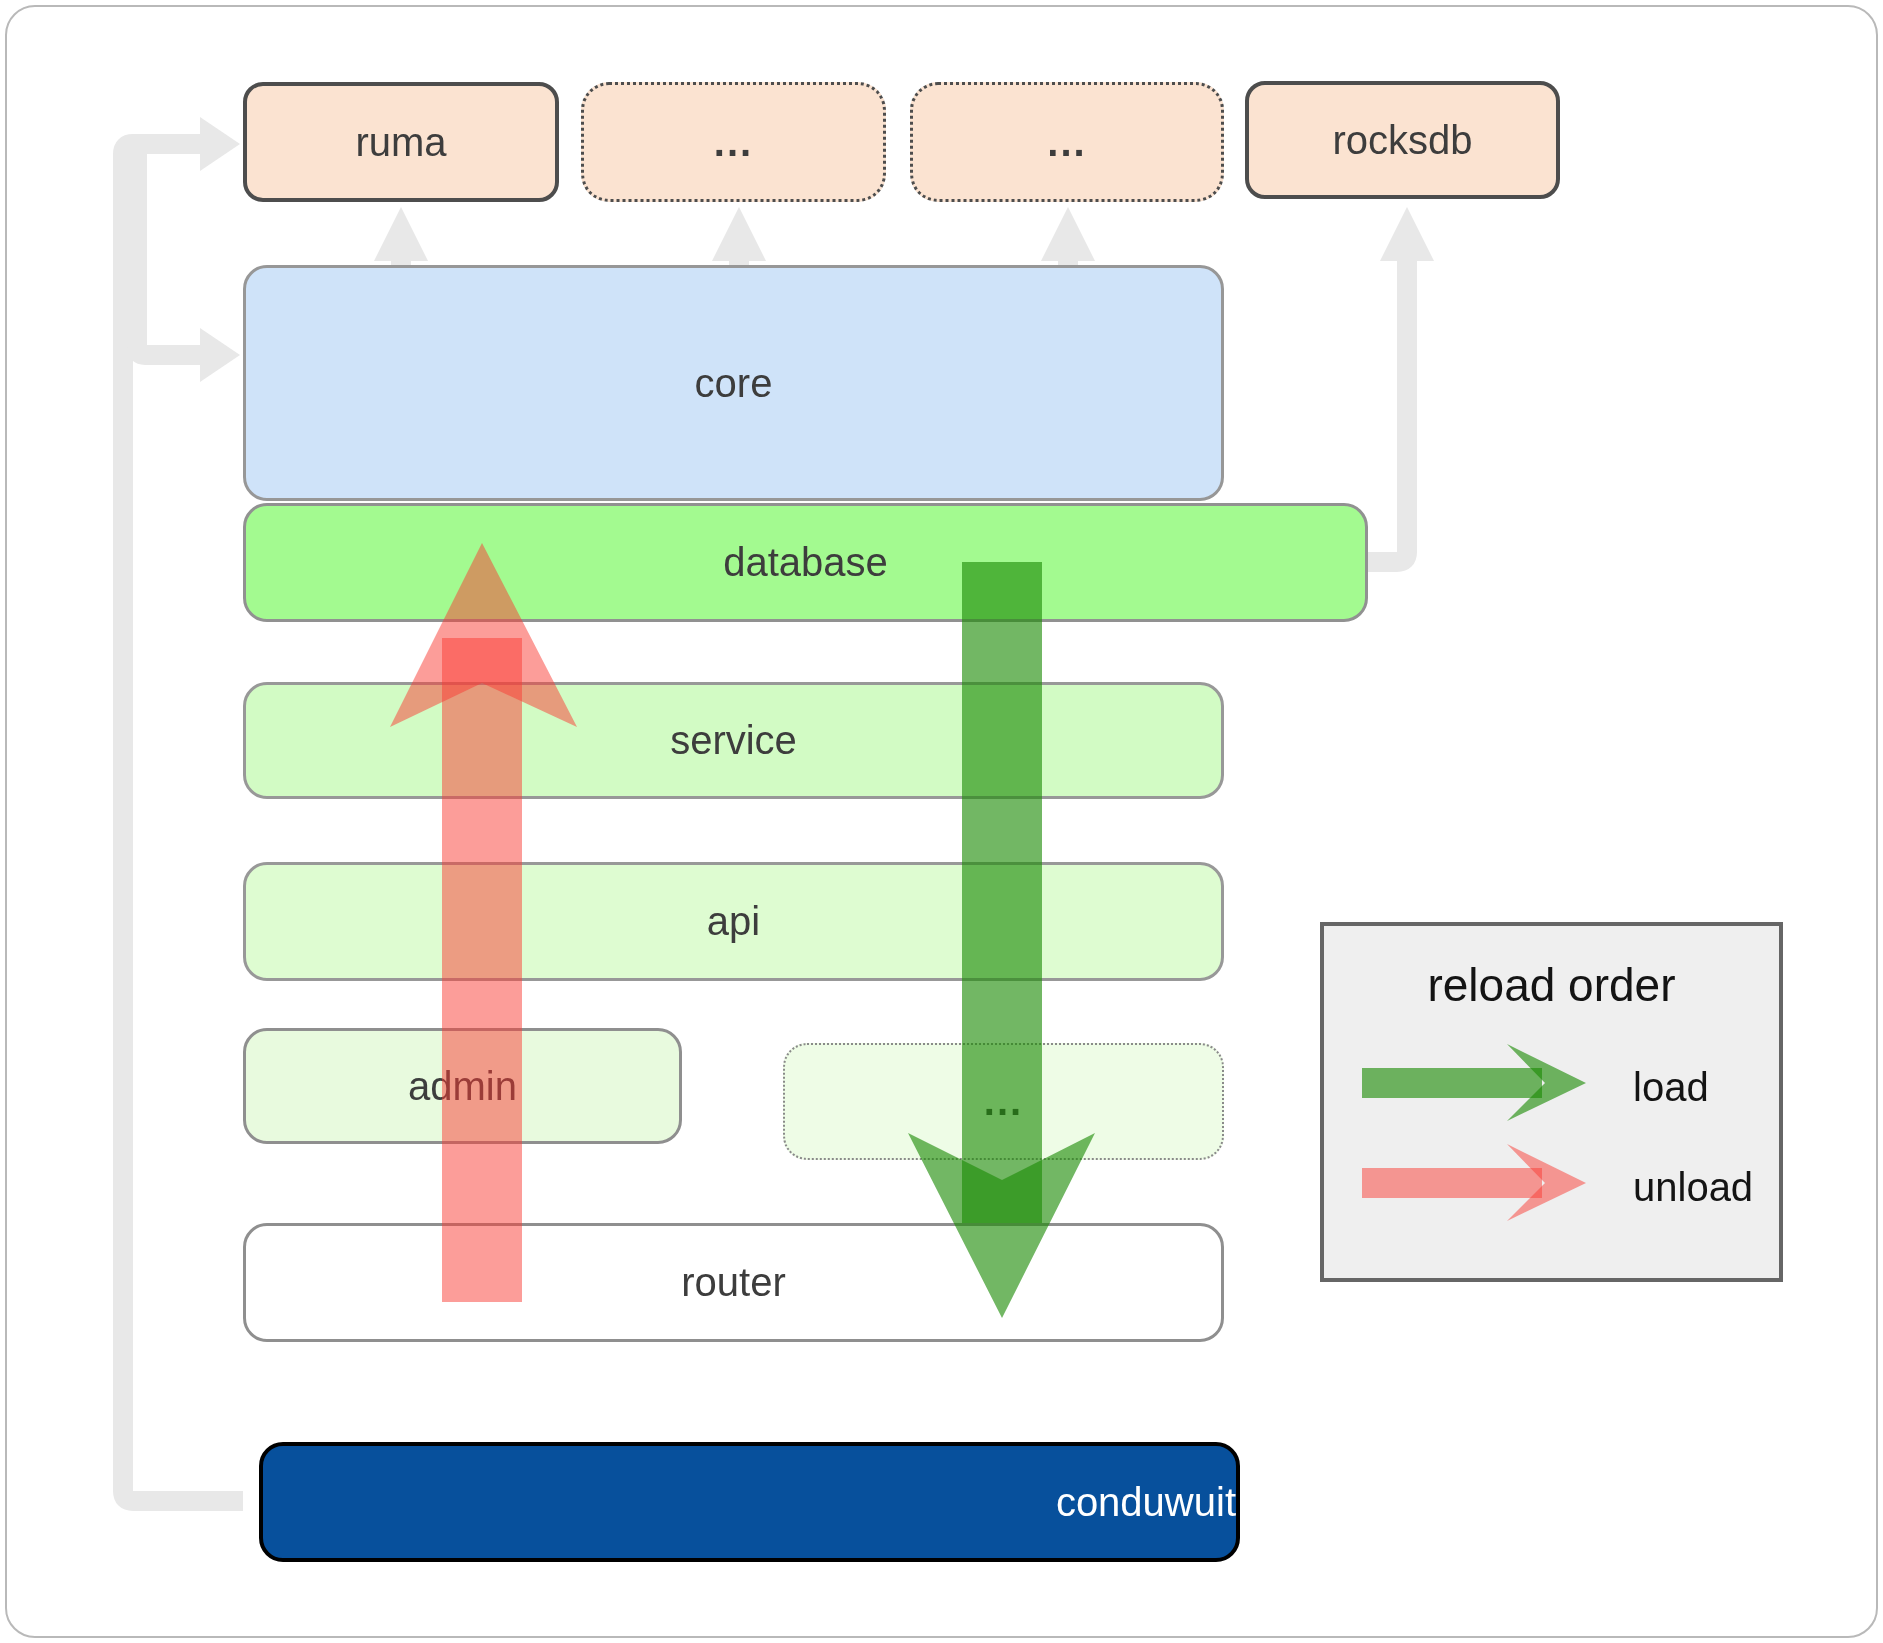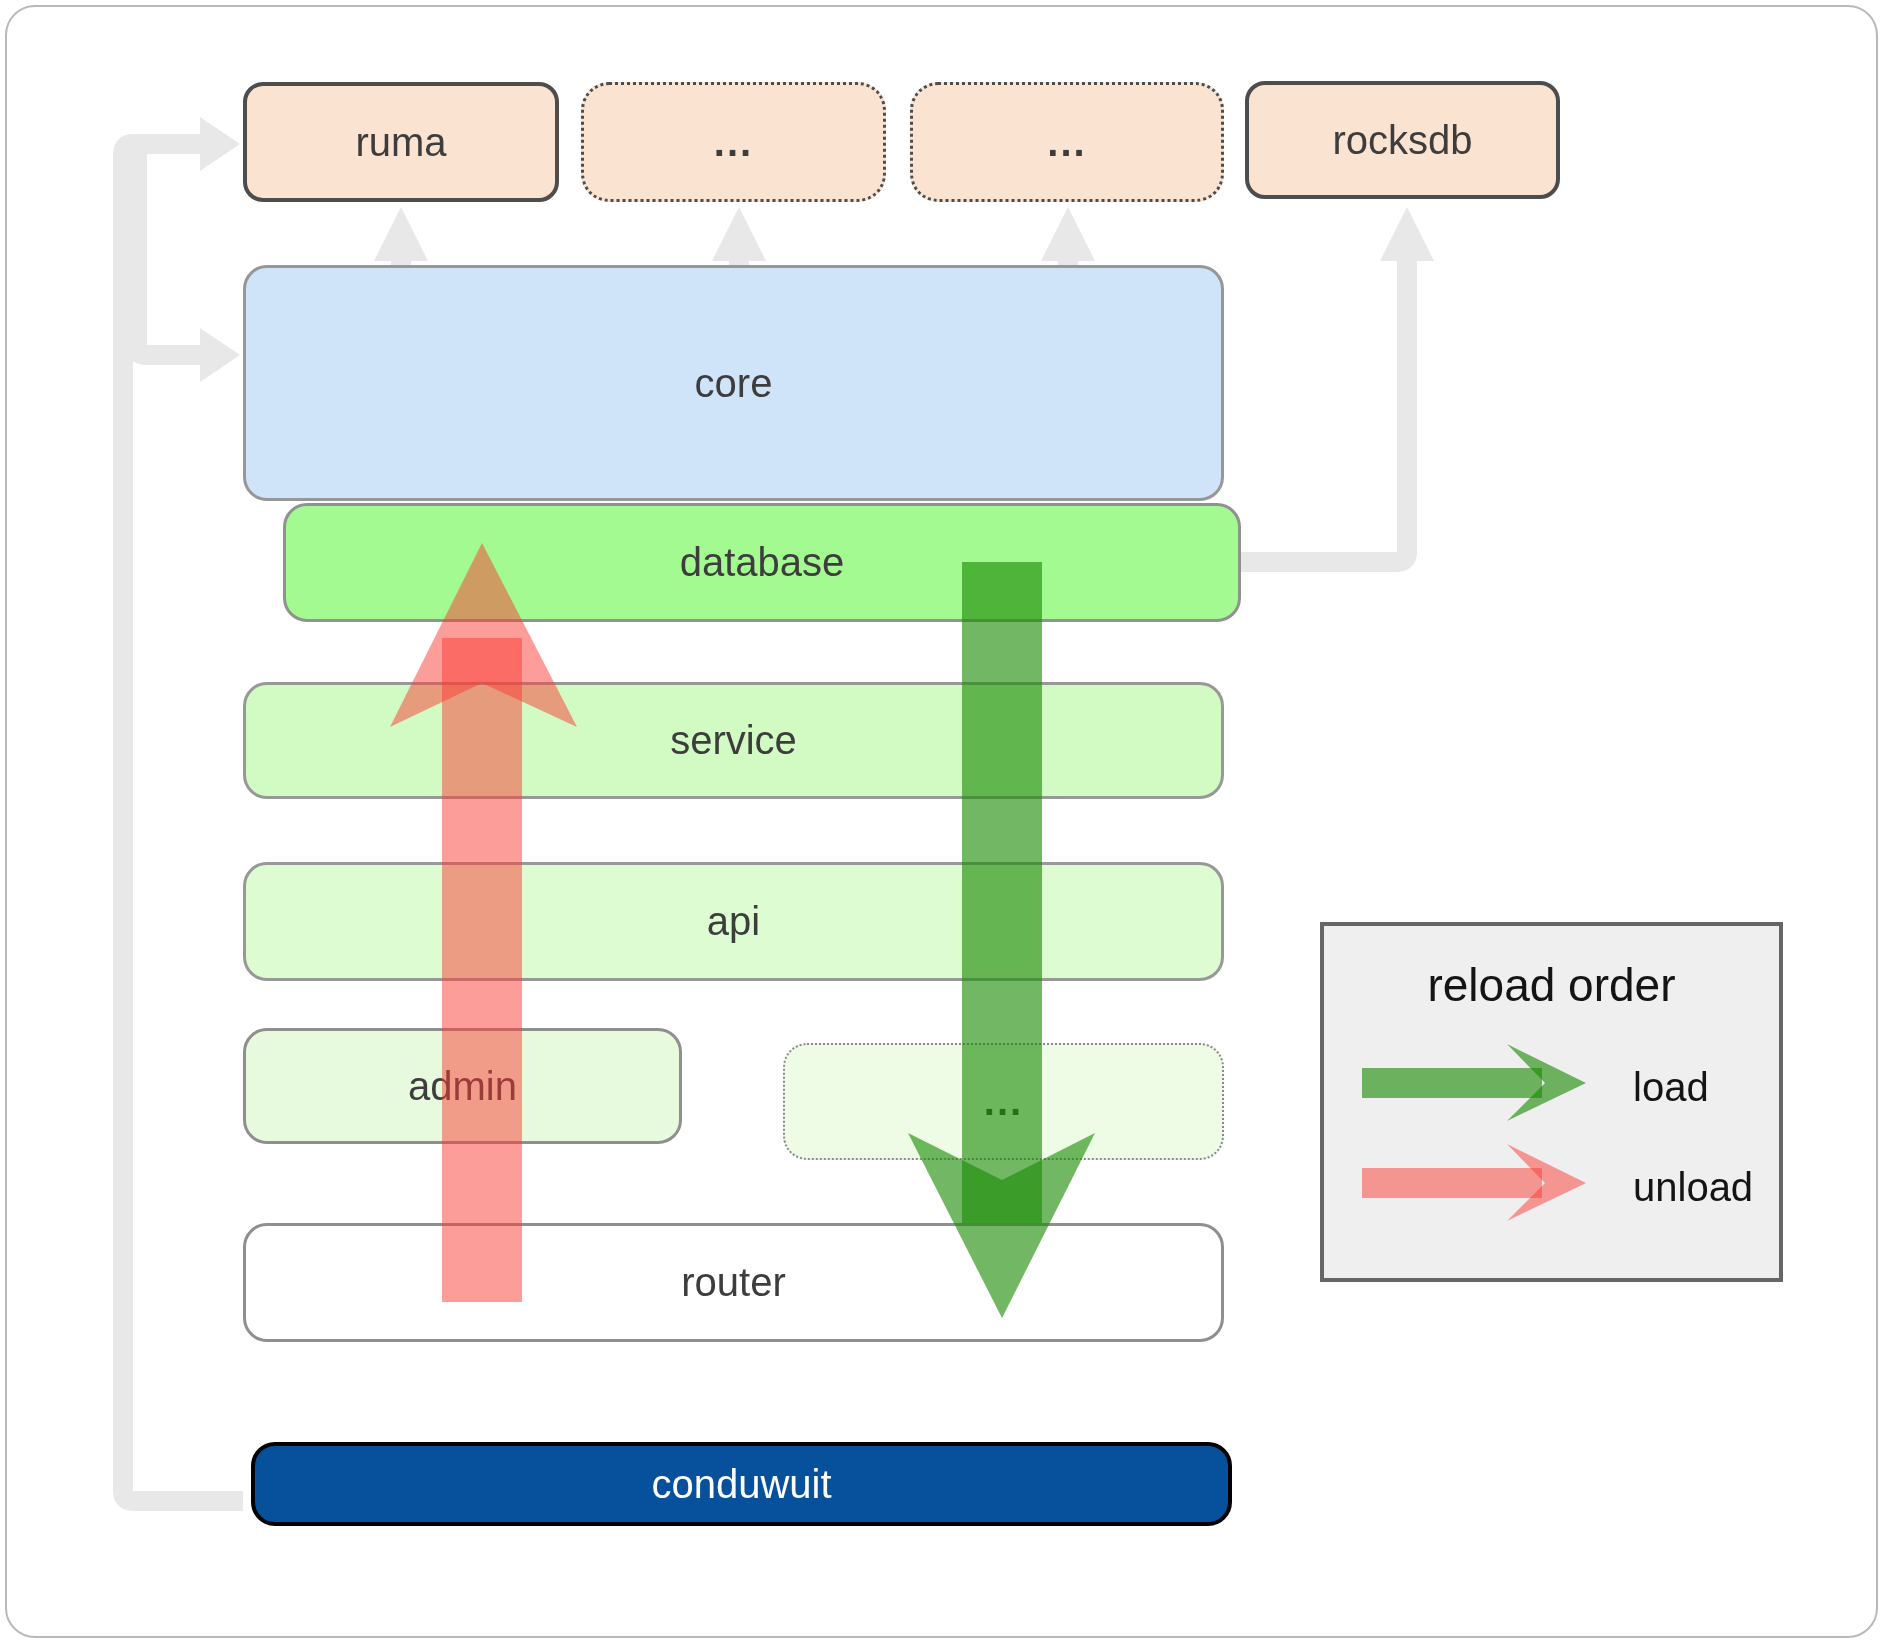--- a/index.html
+++ b/index.html
@@ -95,21 +95,21 @@
   <span class="lbl">...</span>
 </div>
 <div class="box peach" style="left:1245px;top:81px;width:315px;height:118px;">
   <span class="lbl">rocksdb</span>
 </div>
 
 <div class="box core" style="left:243px;top:265px;width:981px;height:236px;">
   <span class="lbl">core</span>
 </div>
 
-<div class="box database" style="left:243px;top:503px;width:958px;height:119px;margin-left:40px;">
+<div class="box database" style="left:243px;top:503px;width:1125px;height:119px;">
   <span class="lbl">database</span>
 </div>
 
 <div class="box service" style="left:243px;top:682px;width:981px;height:117px;">
   <span class="lbl">service</span>
 </div>
 
 <div class="box api" style="left:243px;top:862px;width:981px;height:119px;">
   <span class="lbl">api</span>
 </div>
@@ -118,21 +118,21 @@
   <span class="lbl">admin</span>
 </div>
 <div class="box admin-dotted dots" style="left:783px;top:1043px;width:441px;height:117px;">
   <span class="lbl">...</span>
 </div>
 
 <div class="box router" style="left:243px;top:1223px;width:981px;height:119px;">
   <span class="lbl">router</span>
 </div>
 
-<div class="box conduwuit" style="left:251px;top:1442px;width:981px;height:84px;">
+<div class="box conduwuit" style="left:259px;top:1442px;width:981px;height:120px;justify-content:flex-end;">
   <span class="lbl">conduwuit</span>
 </div>
 
 <div class="legend">
   <div class="legend-title">reload order</div>
   <div class="legend-label load">load</div>
   <div class="legend-label unload">unload</div>
 </div>
 
 <svg class="layer overlay">

